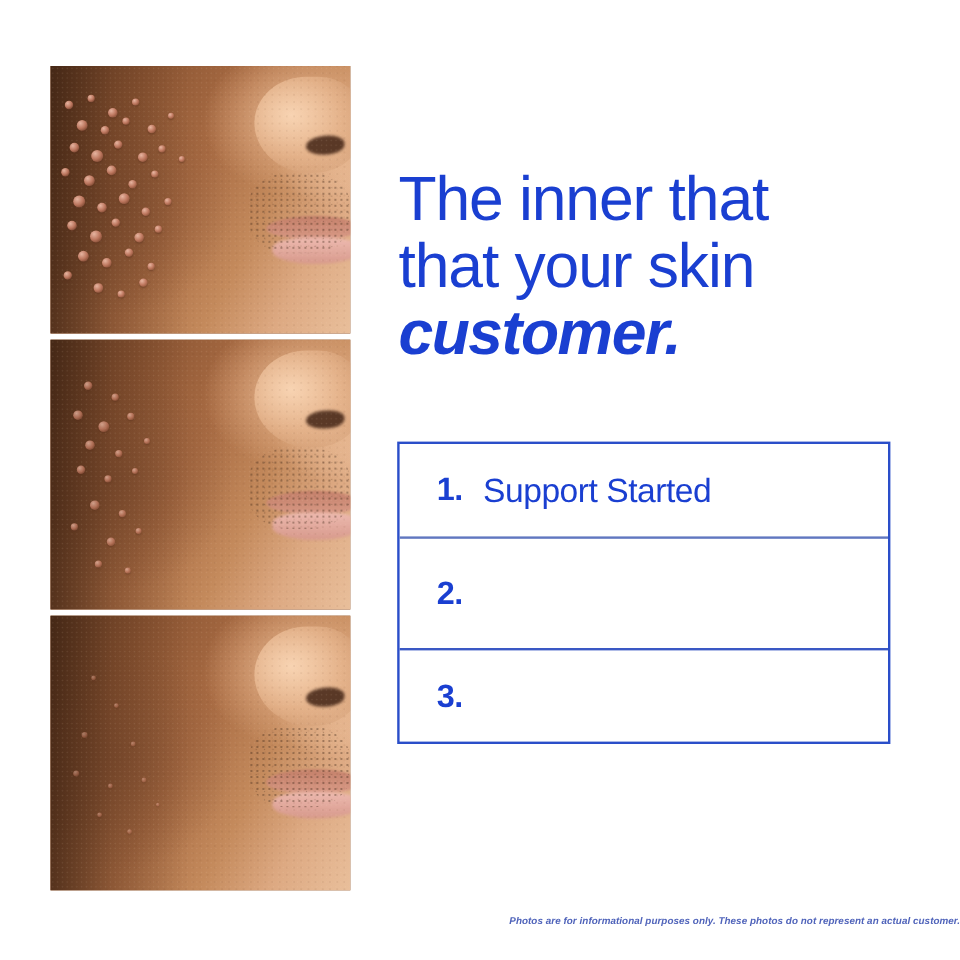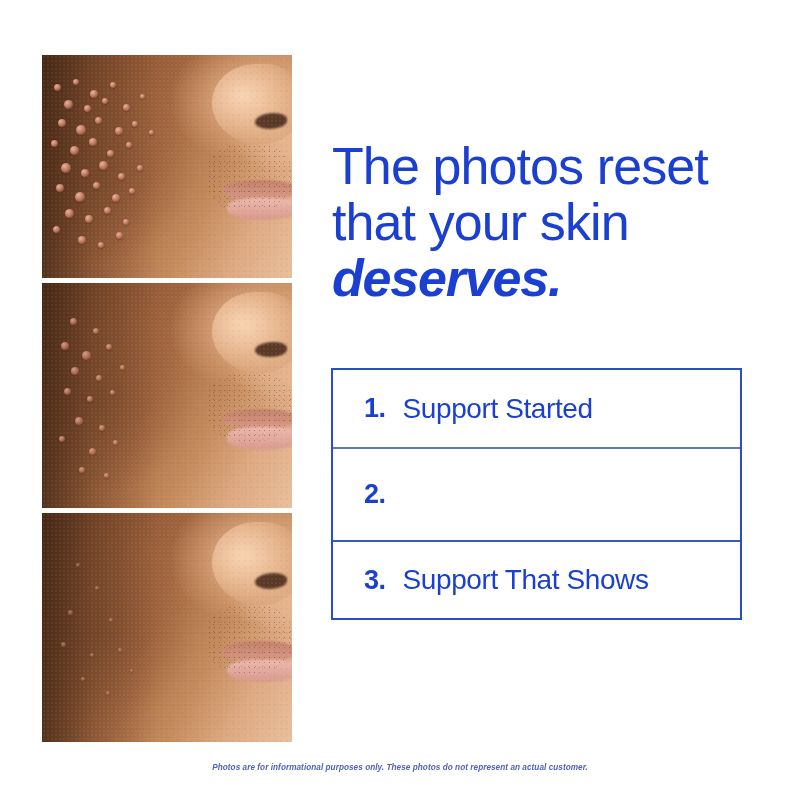--- a/index.html
+++ b/index.html
@@ -170,21 +170,21 @@
     font-weight: 400;
     letter-spacing: -0.4px;
   }
 
   
   #disclaimer {
     position: absolute;
     left: 0;
     top: 762px;
     width: 800px;
-    text-align: center;
+    text-align: right;
     color: #4f63ba;
     font-size: 8.2px;
     line-height: 11.5px;
     font-style: italic;
     font-weight: 700;
     letter-spacing: 0.05px;
   }
   #disclaimer span { display: block; }
 </style>
 </head>
@@ -292,34 +292,33 @@
       <b style="left:31%;top:62%;width:4px;height:4px"></b>
       <b style="left:49%;top:59%;width:4px;height:4px"></b>
       <b style="left:25%;top:74%;width:4px;height:4px"></b>
       <b style="left:41%;top:81%;width:4px;height:4px"></b>
       <b style="left:57%;top:70%;width:3px;height:3px"></b>
     </div>
   </div>
 </div>
 
 <div id="headline">
-  <span class="line">The photos reset</span>
+  <span class="line">The inner that</span>
   <span class="line">that your skin</span>
-  <span class="line emphasis">deserves.</span>
+  <span class="line emphasis">customer.</span>
 </div>
 
 <div id="step-list">
   <div class="step-row" id="step-row-1">
     <span class="step-num">1.</span>
     <span class="step-label">Support Started</span>
   </div>
   <div class="step-row" id="step-row-2">
     <span class="step-num">2.</span>
   </div>
   <div class="step-row" id="step-row-3">
     <span class="step-num">3.</span>
-    <span class="step-label">Support That Shows</span>
   </div>
 </div>
 
 <div id="disclaimer">
   <span>Photos are for informational purposes only. These photos do not represent an actual customer.</span>
 </div>
 
 </body></html>

